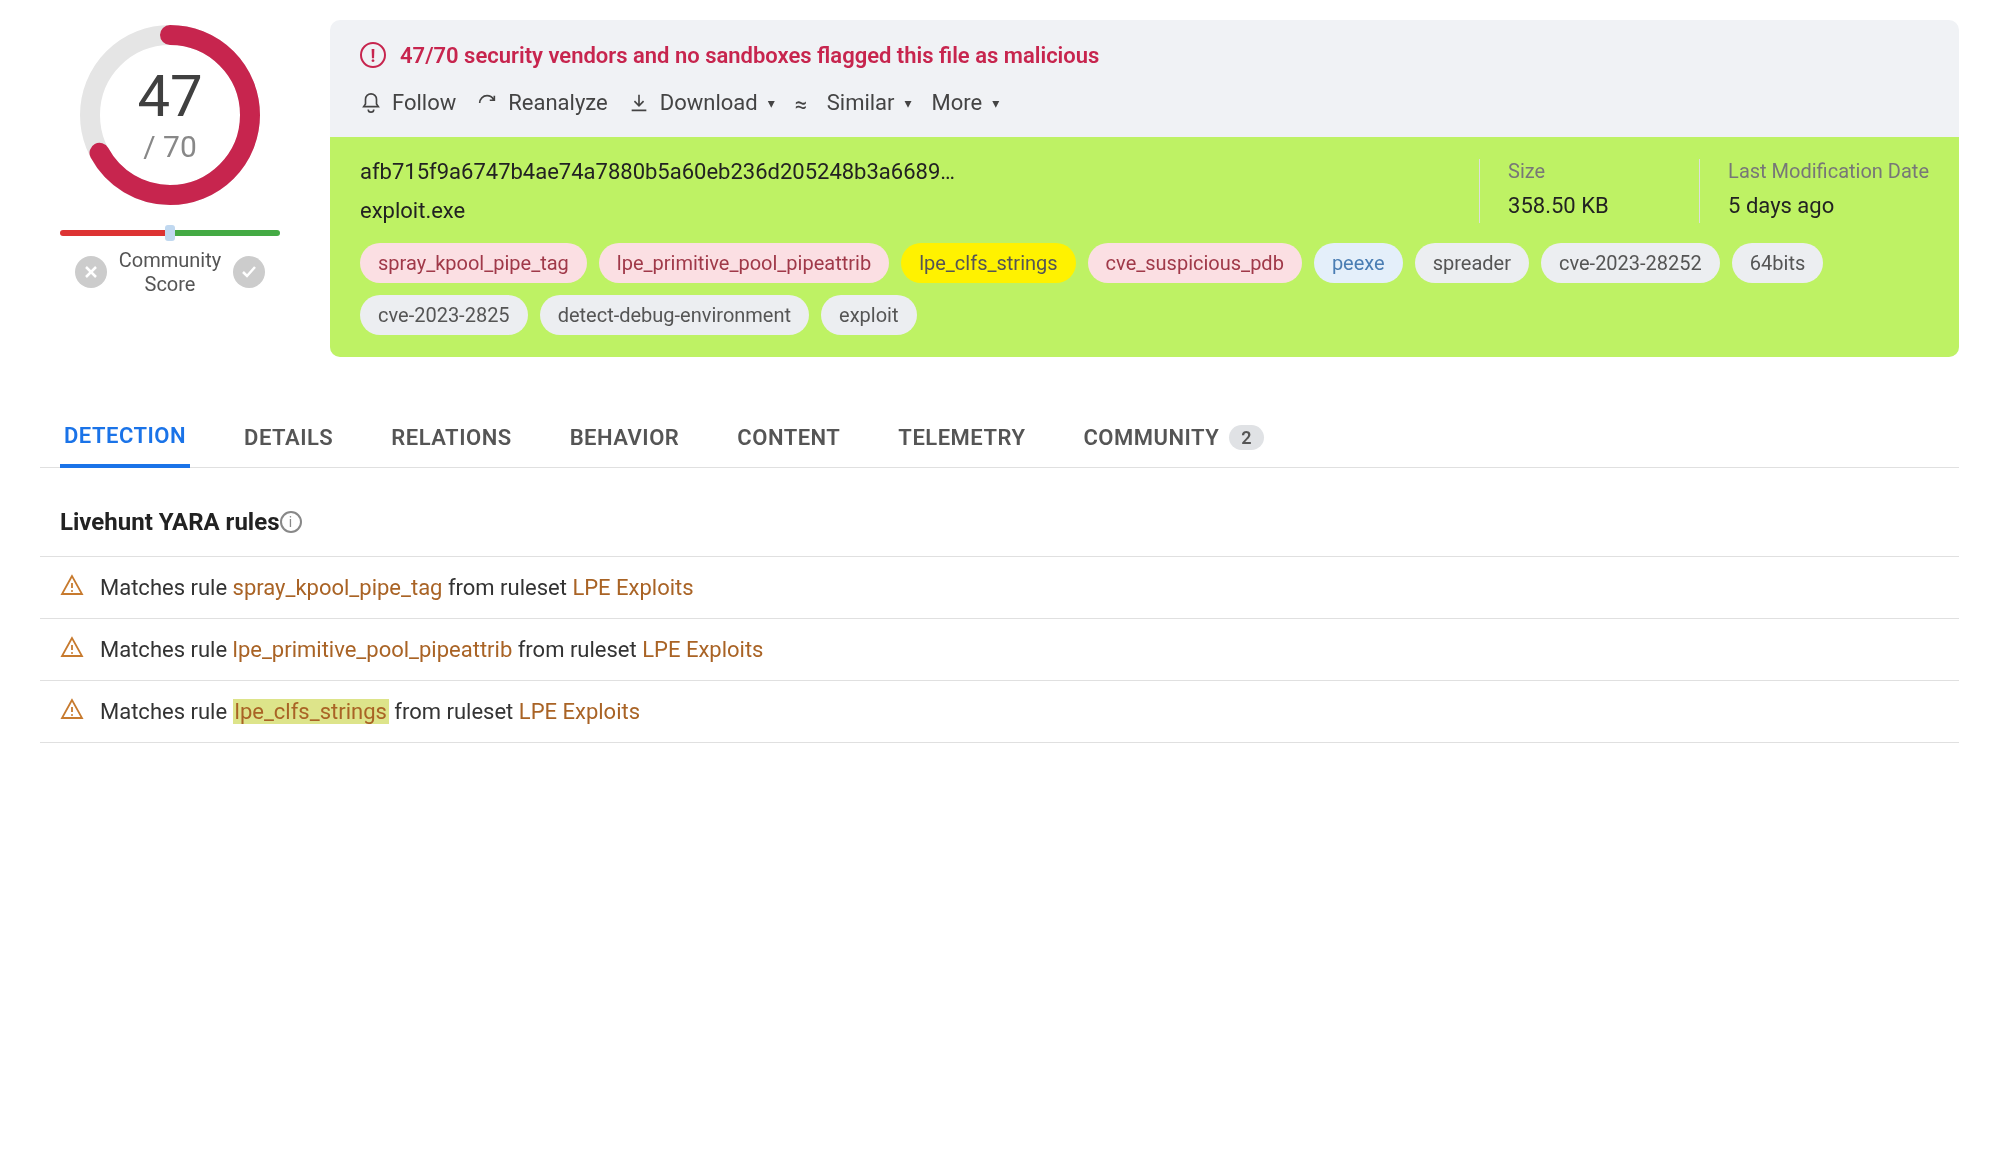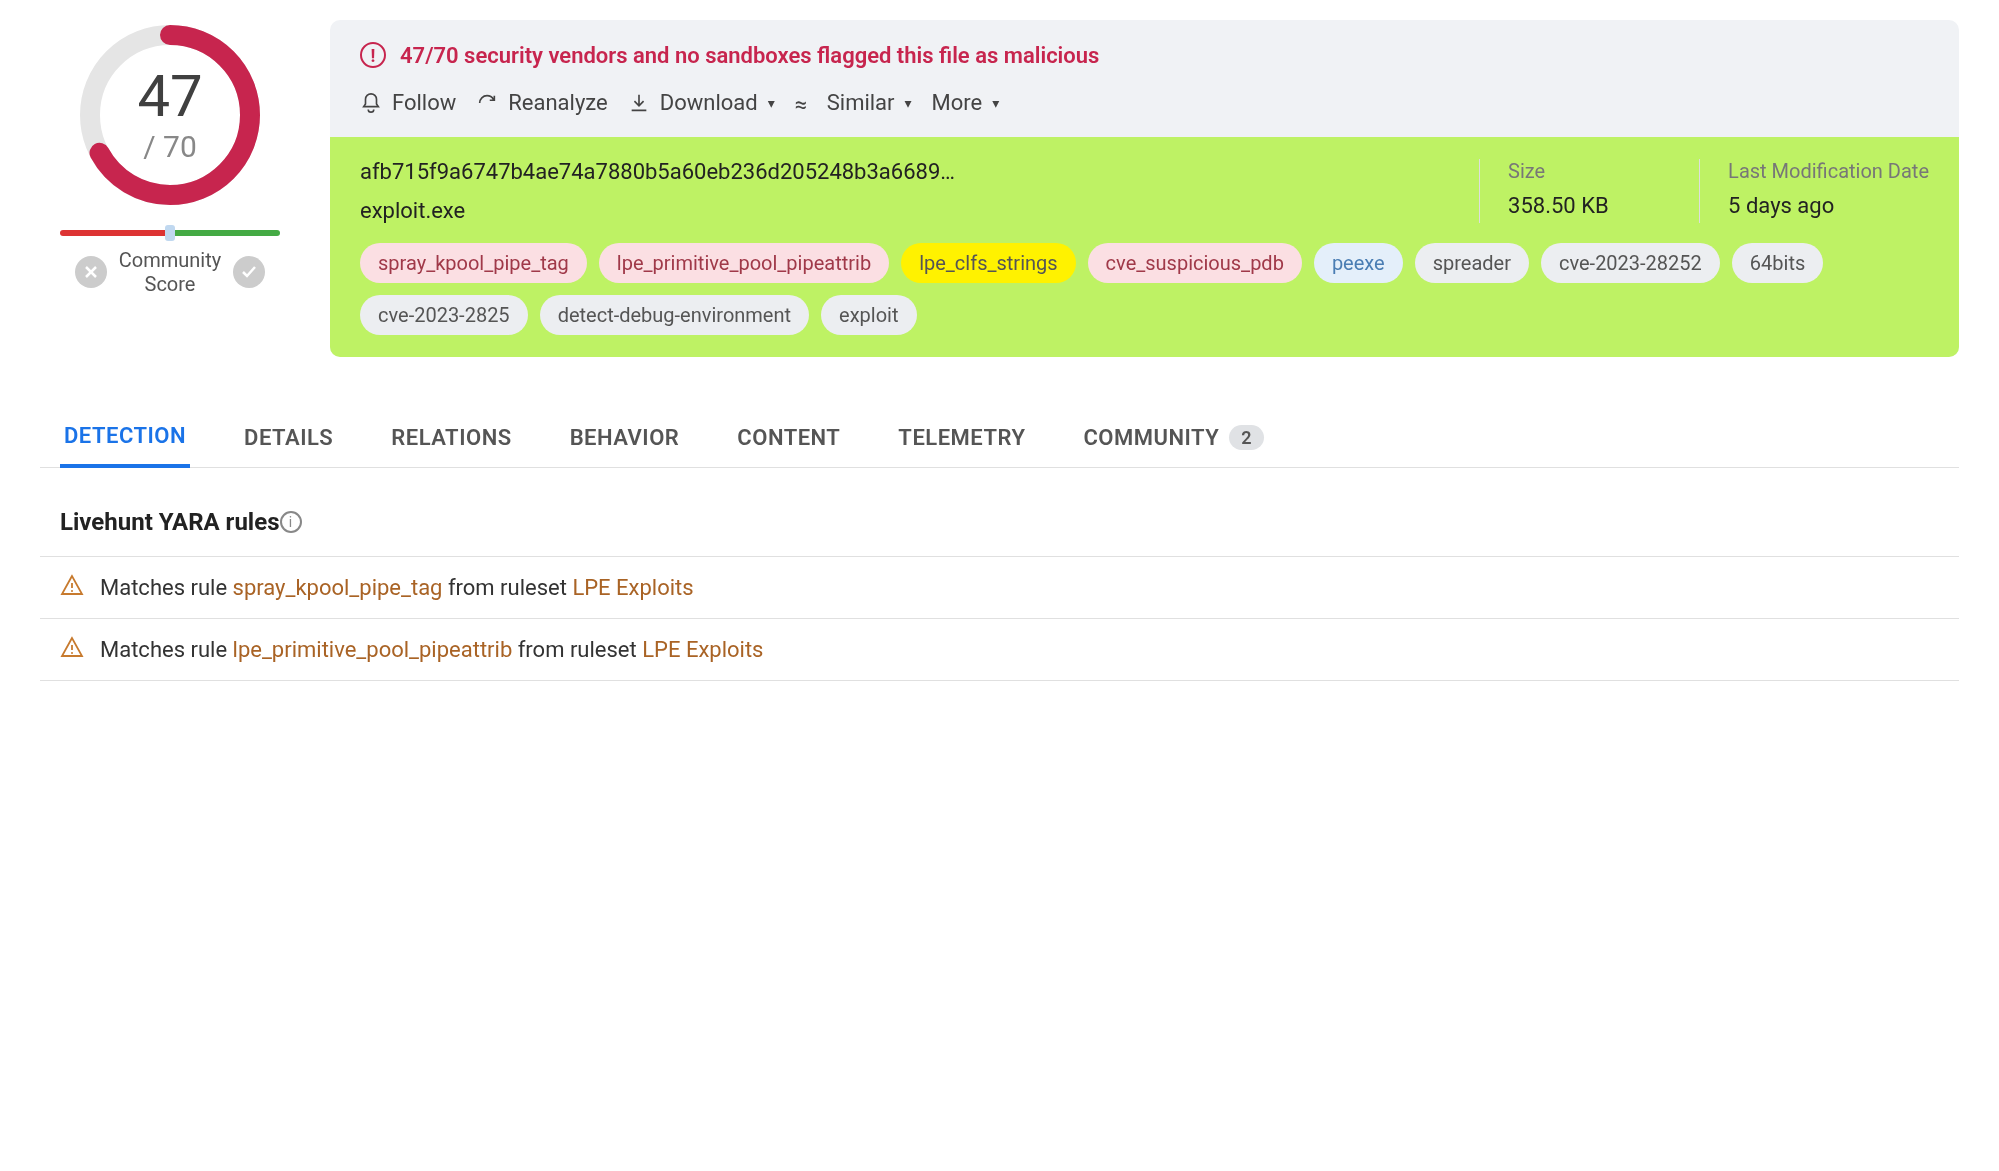--- a/index.html
+++ b/index.html
@@ -188,14 +188,22 @@
         <span>Matches rule <span class="rule-link">spray_kpool_pipe_tag</span> from ruleset <span class="rule-link">LPE Exploits</span></span>
       </div>
       <div class="rule-row">
         <span class="warn-icon"><svg width="24" height="24" viewBox="0 0 24 24">
             <path d="M12 3L2 21h20L12 3z" fill="none" stroke="#c77a2e" stroke-width="1.8"></path>
             <line x1="12" y1="10" x2="12" y2="15" stroke="#c77a2e" stroke-width="1.8"></line>
             <circle cx="12" cy="18" r="1" fill="#c77a2e"></circle>
           </svg></span>
         <span>Matches rule <span class="rule-link">lpe_primitive_pool_pipeattrib</span> from ruleset <span class="rule-link">LPE Exploits</span></span>
       </div>
+      <div class="rule-row">
+        <span class="warn-icon"><svg width="24" height="24" viewBox="0 0 24 24">
+            <path d="M12 3L2 21h20L12 3z" fill="none" stroke="#c77a2e" stroke-width="1.8"></path>
+            <line x1="12" y1="10" x2="12" y2="15" stroke="#c77a2e" stroke-width="1.8"></line>
+            <circle cx="12" cy="18" r="1" fill="#c77a2e"></circle>
+          </svg></span>
+        <span>Matches rule <span class="rule-link rule-highlighted">lpe_clfs_strings</span> from ruleset <span class="rule-link">LPE Exploits</span></span>
+      </div>
     </div>
 </div>
 
 </body></html>

